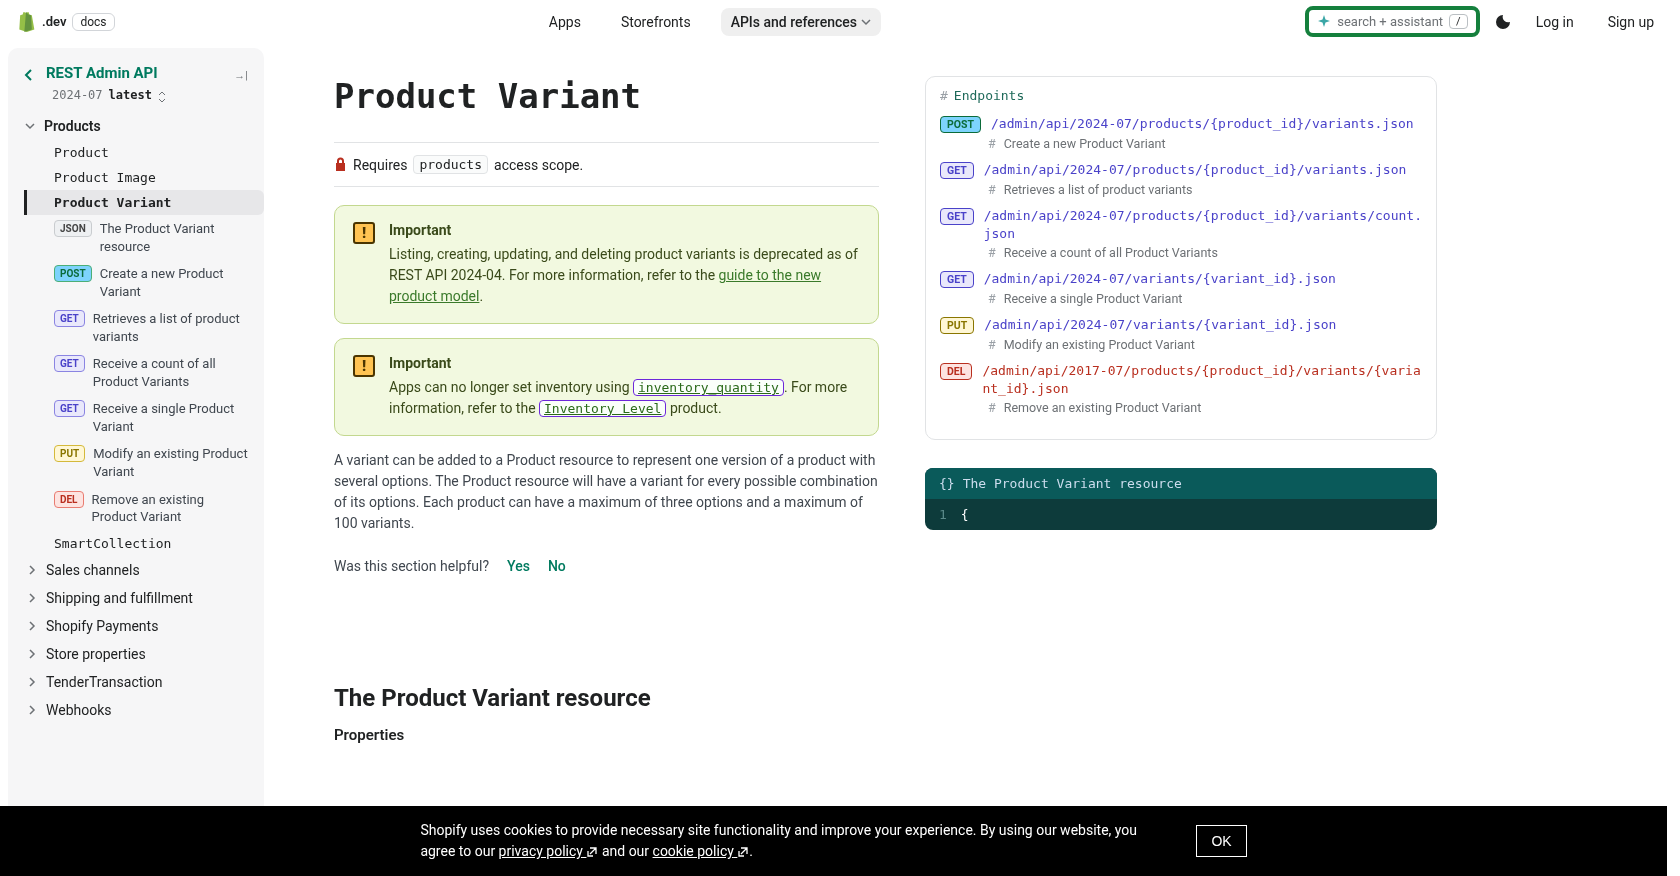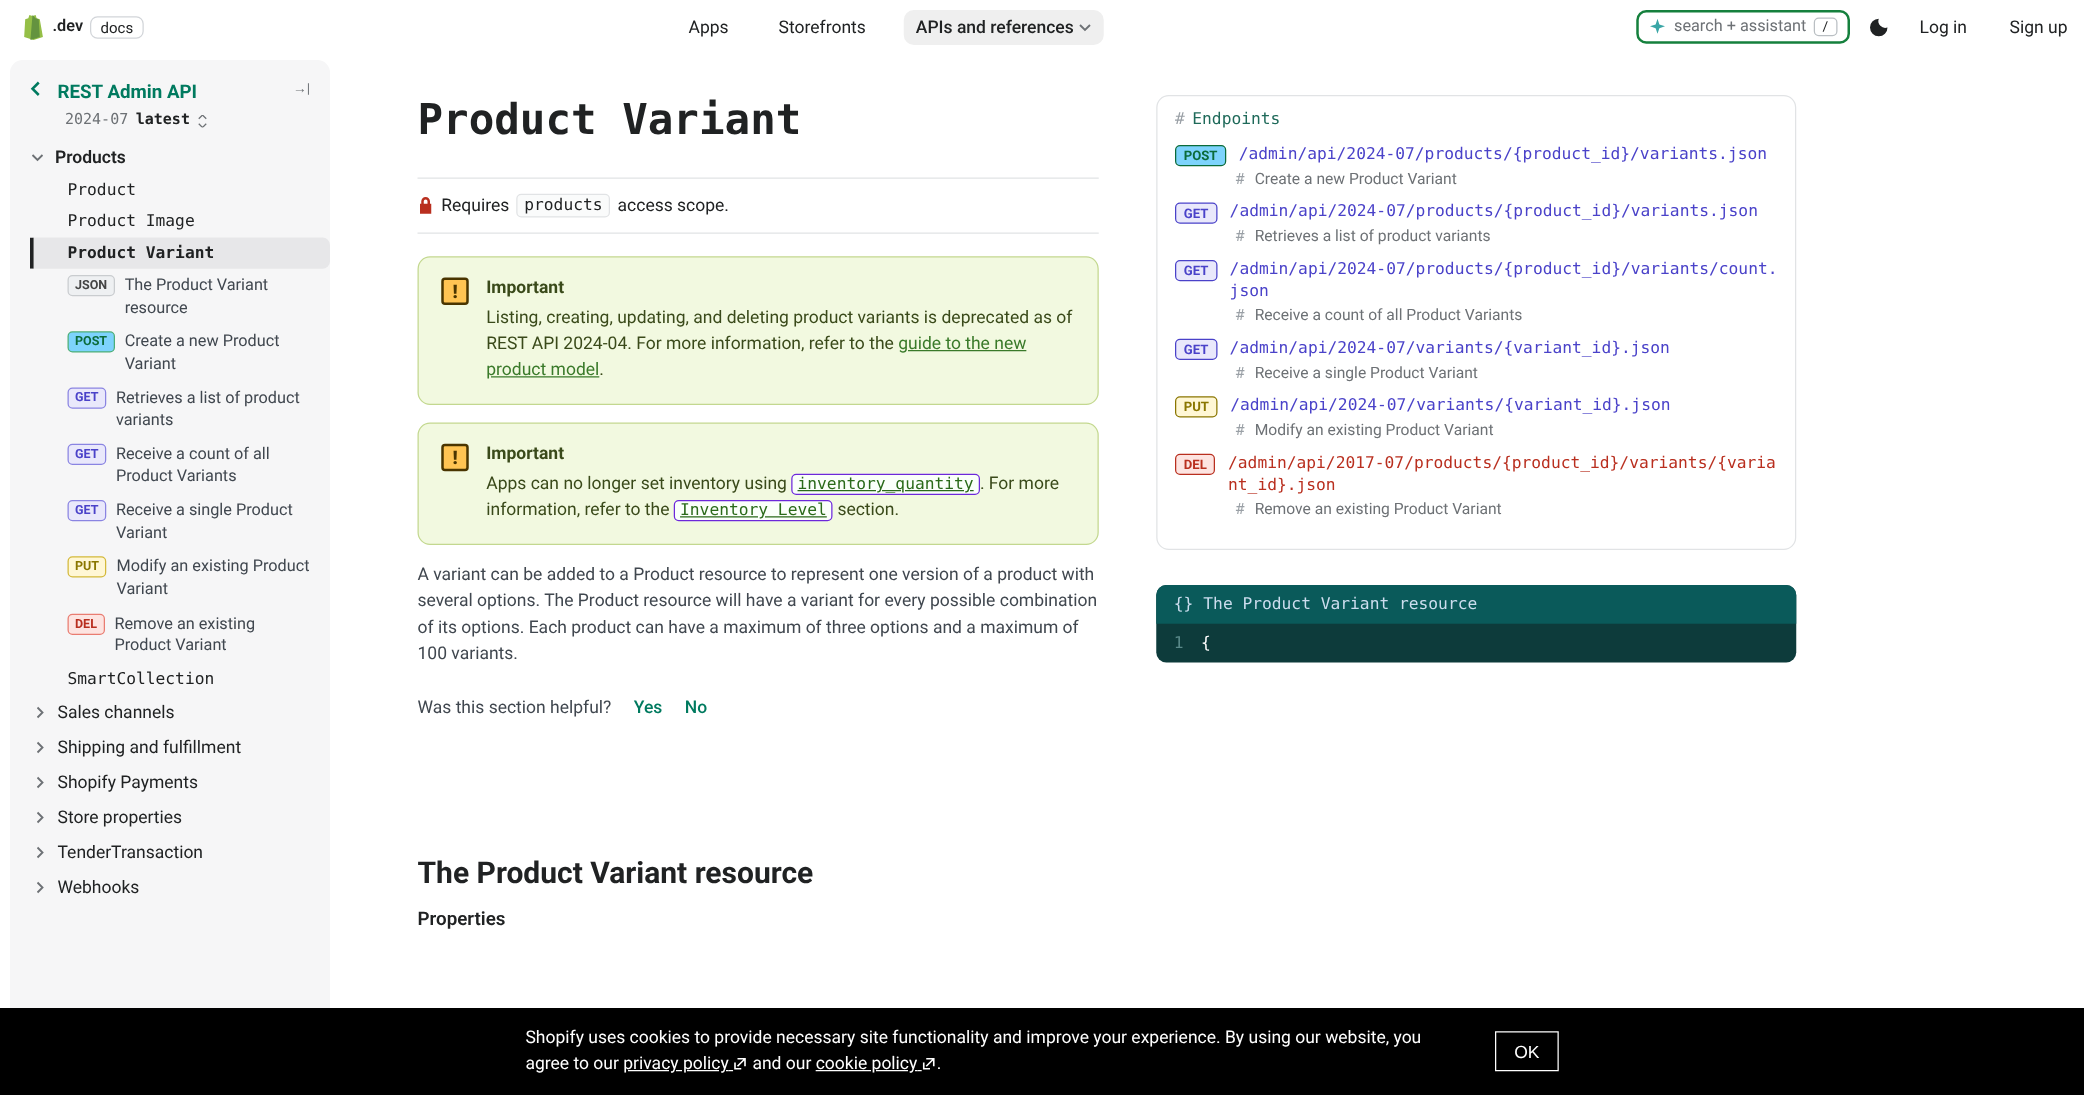--- a/index.html
+++ b/index.html
@@ -9,29 +9,29 @@
 
 .header { height: 44px; display: flex; align-items: center; padding: 0 16px; border-bottom: 1px solid transparent; }
 .header-left { display: flex; align-items: center; gap: 6px; }
 .logo-icon { width: 20px; height: 22px; }
 .dev-label { font-weight: 600; font-size: 13px; }
 .docs-badge { border: 1px solid #d2d5d9; border-radius: 6px; padding: 1px 7px; font-size: 12px; }
 .header-center { flex: 1; display: flex; justify-content: center; gap: 20px; align-items: center; }
 .nav-link { color: #202223; text-decoration: none; font-size: 14px; padding: 6px 10px; cursor: pointer; }
 .nav-link.active { background: #efefef; border-radius: 8px; font-weight: 500; display: flex; align-items: center; gap: 4px; }
 .header-right { display: flex; align-items: center; gap: 14px; }
-.search-box { display: flex; align-items: center; gap: 6px; border: 2px solid #15803d; border-radius: 8px; padding: 4px 8px; cursor: pointer; }
+.search-box { display: flex; align-items: center; gap: 6px; border: 4px solid #15803d; border-radius: 8px; padding: 4px 8px; cursor: pointer; }
 .search-text { color: #6d7175; font-size: 13px; }
 .kbd { border: 1px solid #babfc3; border-radius: 4px; padding: 0 6px; font-size: 11px; }
 .theme-icon { cursor: pointer; }
 
 
 .container { display: flex; }
 .sidebar { width: 256px; background: #f6f6f7; border-radius: 10px; margin: 4px 0 0 8px; height: calc(100vh - 52px); overflow-y: auto; padding: 12px 0; }
-.sidebar-header { display: flex; align-items: flex-start; padding: 4px 16px 4px 14px; gap: 10px; }
+.sidebar-header { display: flex; align-items: flex-end; padding: 4px 16px 4px 14px; gap: 10px; }
 .back-btn { cursor: pointer; color: #007a5f; }
 .sidebar-title { font-weight: 700; font-size: 15px; color: #007a5f; flex: 1; }
 .collapse-icon { font-size: 11px; color: #6d7175; cursor: pointer; }
 .sidebar-ver { padding: 2px 16px 10px 44px; font-size: 12px; color: #6d7175; display: flex; gap: 6px; align-items: flex-end; }
 .ver-latest { font-weight: 700; color: #202223; }
 .section-toggle { display: flex; align-items: center; padding: 6px 16px; gap: 8px; cursor: pointer; }
 .section-name { font-weight: 600; font-size: 14px; }
 .chevron { width: 12px; color: #6d7175; }
 .sidebar-items { padding-left: 26px; }
 .sb-item { padding: 5px 14px 5px 20px; font-size: 14px; cursor: pointer; color: #202223; }
@@ -249,21 +249,21 @@
             <span>Listing, creating, updating, and deleting product variants is deprecated as of REST API 2024-04. For more information, refer to the </span><a class="link">guide to the new product model</a>.
           </div>
         </div>
       </div>
 
       <div class="callout">
         <div class="callout-icon">!</div>
         <div>
           <div class="callout-title">Important</div>
           <div class="callout-body">
-            <span>Apps can no longer set inventory using </span><span class="code-inline">inventory_quantity</span><span>. For more information, refer to the </span><a class="code-inline">Inventory Level</a><span> section.</span>
+            <span>Apps can no longer set inventory using </span><span class="code-inline">inventory_quantity</span><span>. For more information, refer to the </span><a class="code-inline">Inventory Level</a><span> product.</span>
           </div>
         </div>
       </div>
 
       <p class="para">A variant can be added to a Product resource to represent one version of a product with several options. The Product resource will have a variant for every possible combination of its options. Each product can have a maximum of three options and a maximum of 100 variants.</p>
 
       <div class="feedback">
         <span>Was this section helpful?</span>
         <span class="fb-btn">Yes</span>
         <span class="fb-btn">No</span>

